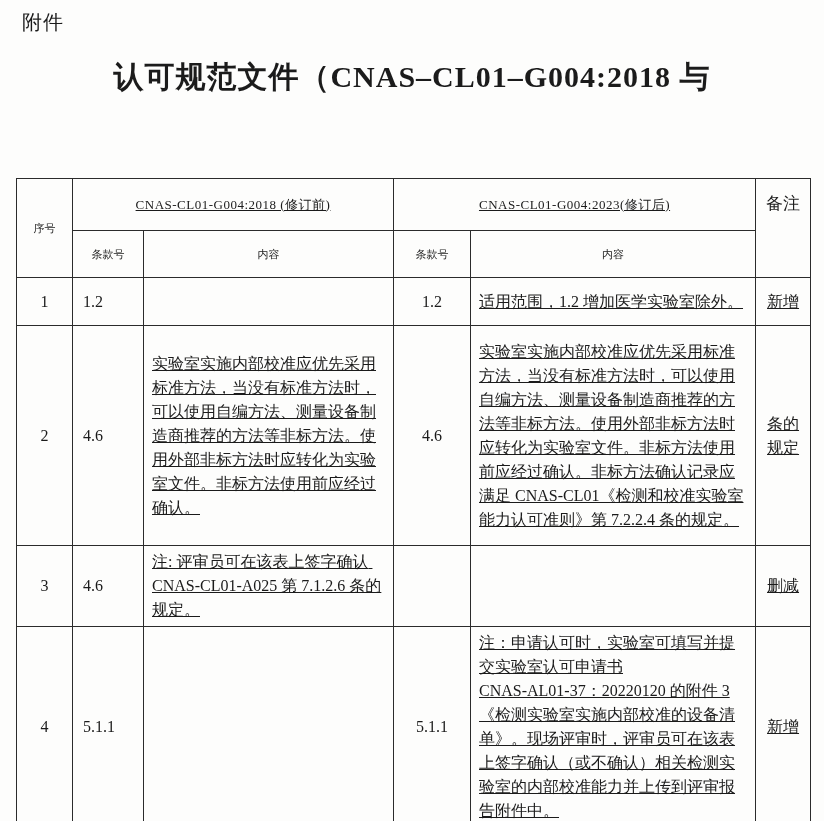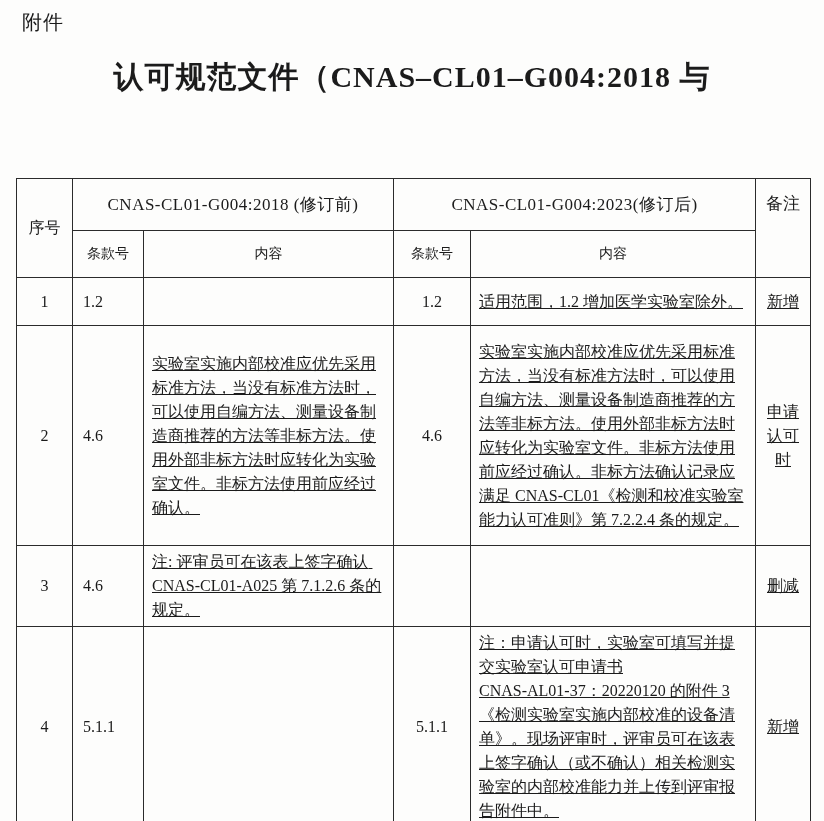--- a/index.html
+++ b/index.html
@@ -49,23 +49,23 @@
   .col-act   { width: 285px; }
   .col-rem   { width: 55px; }
 
   tr.hrow1 { height: 52px; }
   tr.hrow2 { height: 47px; }
   tr.row1  { height: 48px; }
   tr.row2  { height: 220px; }
   tr.row3  { height: 63px; }
   tr.row4  { height: 194px; }
 
-  th.group-header { font-size: 17px; letter-spacing: 0.5px; }
-  th.seq-header   { font-size: 16px; }
-  th.sub-header   { font-size: 14px; }
+  th.group-header { font-size: 13px; letter-spacing: 0.5px; text-decoration: underline; }
+  th.seq-header   { font-size: 11px; }
+  th.sub-header   { font-size: 11px; }
   th.remark-header {
     font-size: 17px;
     vertical-align: top;
     padding-top: 13px;
   }
 
   td.cell-seq { text-align: center; }
   td.cell-clause { text-align: left; padding-left: 10px; }
   td.cell-clause-c { text-align: center; }
   td.cell-content {
@@ -118,21 +118,21 @@
         <td class="cell-content">适用范围，1.2 增加医学实验室除外。</td>
         <td class="cell-remark">新增</td>
       </tr>
 
       <tr class="row2">
         <td class="cell-seq">2</td>
         <td class="cell-clause">4.6</td>
         <td class="cell-content">实验室实施内部校准应优先采用标准方法，当没有标准方法时，可以使用自编方法、测量设备制造商推荐的方法等非标方法。使用外部非标方法时应转化为实验室文件。非标方法使用前应经过确认。</td>
         <td class="cell-clause-c">4.6</td>
         <td class="cell-content">实验室实施内部校准应优先采用标准方法，当没有标准方法时，可以使用自编方法、测量设备制造商推荐的方法等非标方法。使用外部非标方法时应转化为实验室文件。非标方法使用前应经过确认。非标方法确认记录应满足 CNAS-CL01《检测和校准实验室能力认可准则》第 7.2.2.4 条的规定。</td>
-        <td class="cell-remark">申请认可时</td>
+        <td class="cell-remark">条的规定</td>
       </tr>
 
       <tr class="row3">
         <td class="cell-seq">3</td>
         <td class="cell-clause">4.6</td>
         <td class="cell-content">注: 评审员可在该表上签字确认 CNAS-CL01-A025 第 7.1.2.6 条的规定。</td>
         <td class="cell-clause-c"></td>
         <td class="cell-content"></td>
         <td class="cell-remark">删减</td>
       </tr>

